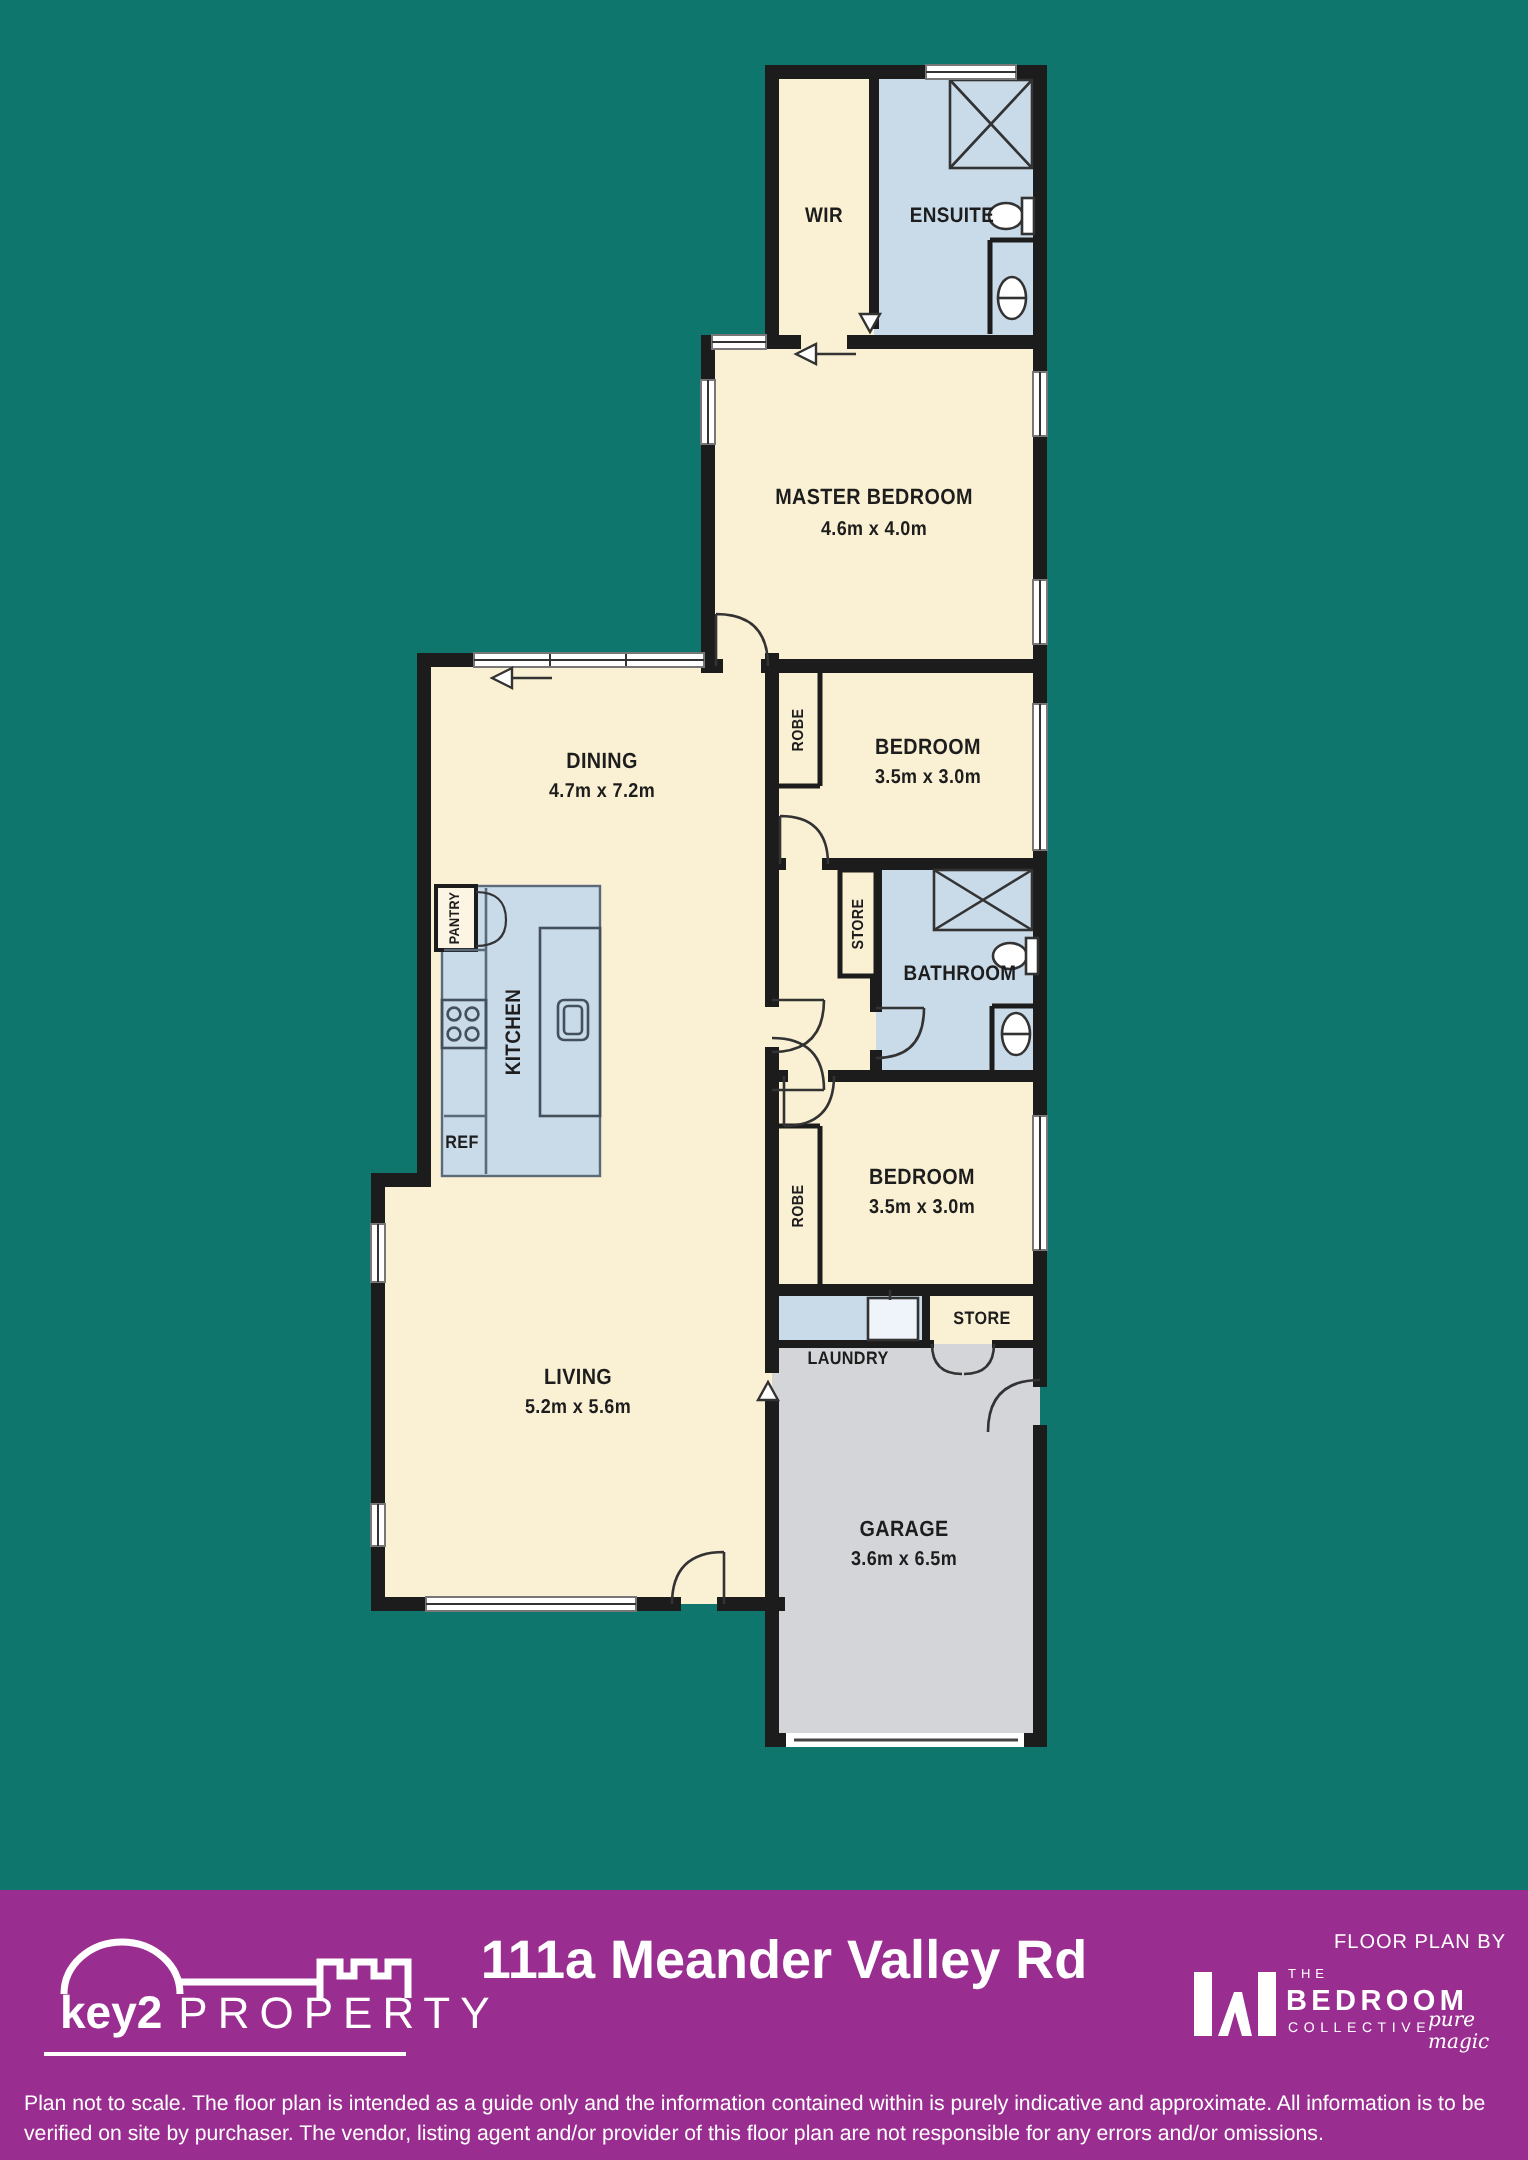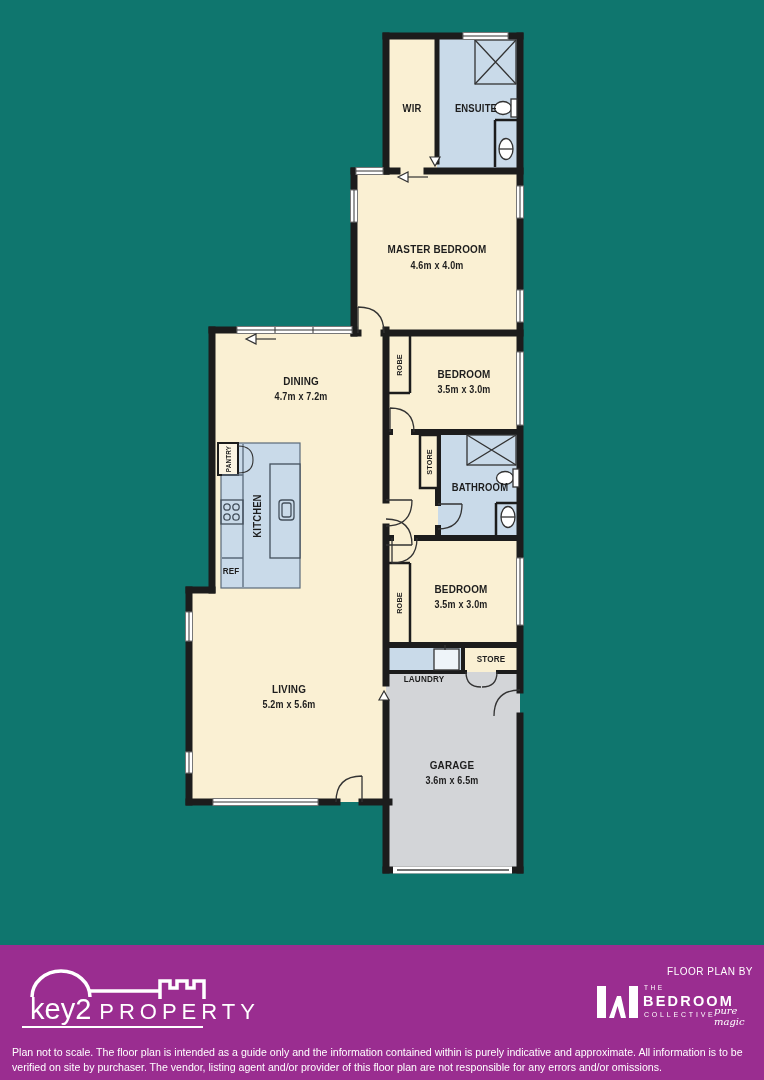--- a/index.html
+++ b/index.html
@@ -9,21 +9,21 @@
   .plan svg{position:absolute;left:0;top:0;}
   .lbl{position:absolute;font-weight:bold;font-size:11px;color:#1d1d1d;white-space:nowrap;
        transform:translate(-50%,-50%) scaleX(.9);letter-spacing:.2px;}
   .dims{font-size:10px;}
   .vert{transform:translate(-50%,-50%) rotate(-90deg) scaleX(.9);}
   .s7{font-size:7px;} .s8{font-size:8px;} .s9{font-size:9px;} .s10{font-size:10.5px;}
   
   .footer{position:absolute;left:0;top:945px;width:764px;height:135px;background:#9A2D90;color:#fff;}
   .brand-icon{position:absolute;left:14px;top:14px;}
   .brand-text{position:absolute;left:30px;top:48px;white-space:nowrap;}
-  .brand-text .k2{font-size:29px;font-weight:normal;letter-spacing:0;margin-top:39px;}
+  .brand-text .k2{font-size:23px;font-weight:bold;letter-spacing:0;margin-top:39px;}
   .brand-text .prop{font-size:22px;font-weight:400;letter-spacing:5px;margin-left:8px;}
   .brand-underline{position:absolute;left:22px;top:81px;width:181px;height:2px;background:#fff;}
   .address{position:absolute;left:232px;top:20px;width:320px;text-align:center;
            font-size:27px;font-weight:bold;line-height:30px;}
   .fpb{position:absolute;right:11px;top:21px;font-size:10px;letter-spacing:.5px;}
   .mc-mark{position:absolute;left:597px;top:40px;}
   .mc-the{position:absolute;left:644px;top:39px;font-size:6.5px;letter-spacing:2.5px;}
   .mc-name{position:absolute;left:643px;top:48px;font-size:14.5px;font-weight:bold;letter-spacing:2.2px;}
   .mc-coll{position:absolute;left:644px;top:66px;font-size:7px;letter-spacing:2.8px;}
   .mc-tag{position:absolute;left:714px;top:60px;font-family:"DejaVu Serif",serif;
@@ -198,20 +198,21 @@
         <path d="M76,32 H146"></path>
         <path d="M146,40 V22 H156 V29 H163 V22 H173 V29 H180 V22 H190 V40"></path>
       </g>
     </svg>
     <div class="brand-text">
       <span class="k2">key2</span><span class="prop">PROPERTY</span>
     </div>
     <div class="brand-underline"></div>
 
     <div class="address">
+      <div>111a Meander Valley Rd</div>
     </div>
 
     <div class="fpb">FLOOR PLAN BY</div>
     <svg class="mc-mark" width="42" height="34" viewBox="0 0 42 34">
       <g fill="#fff">
         <rect x="0" y="1" width="9" height="32"></rect>
         <rect x="32" y="1" width="9" height="32"></rect>
         <polygon points="12,33 20,11 24,11 29,33 24,33 20.5,21 17,33"></polygon>
       </g>
     </svg>

